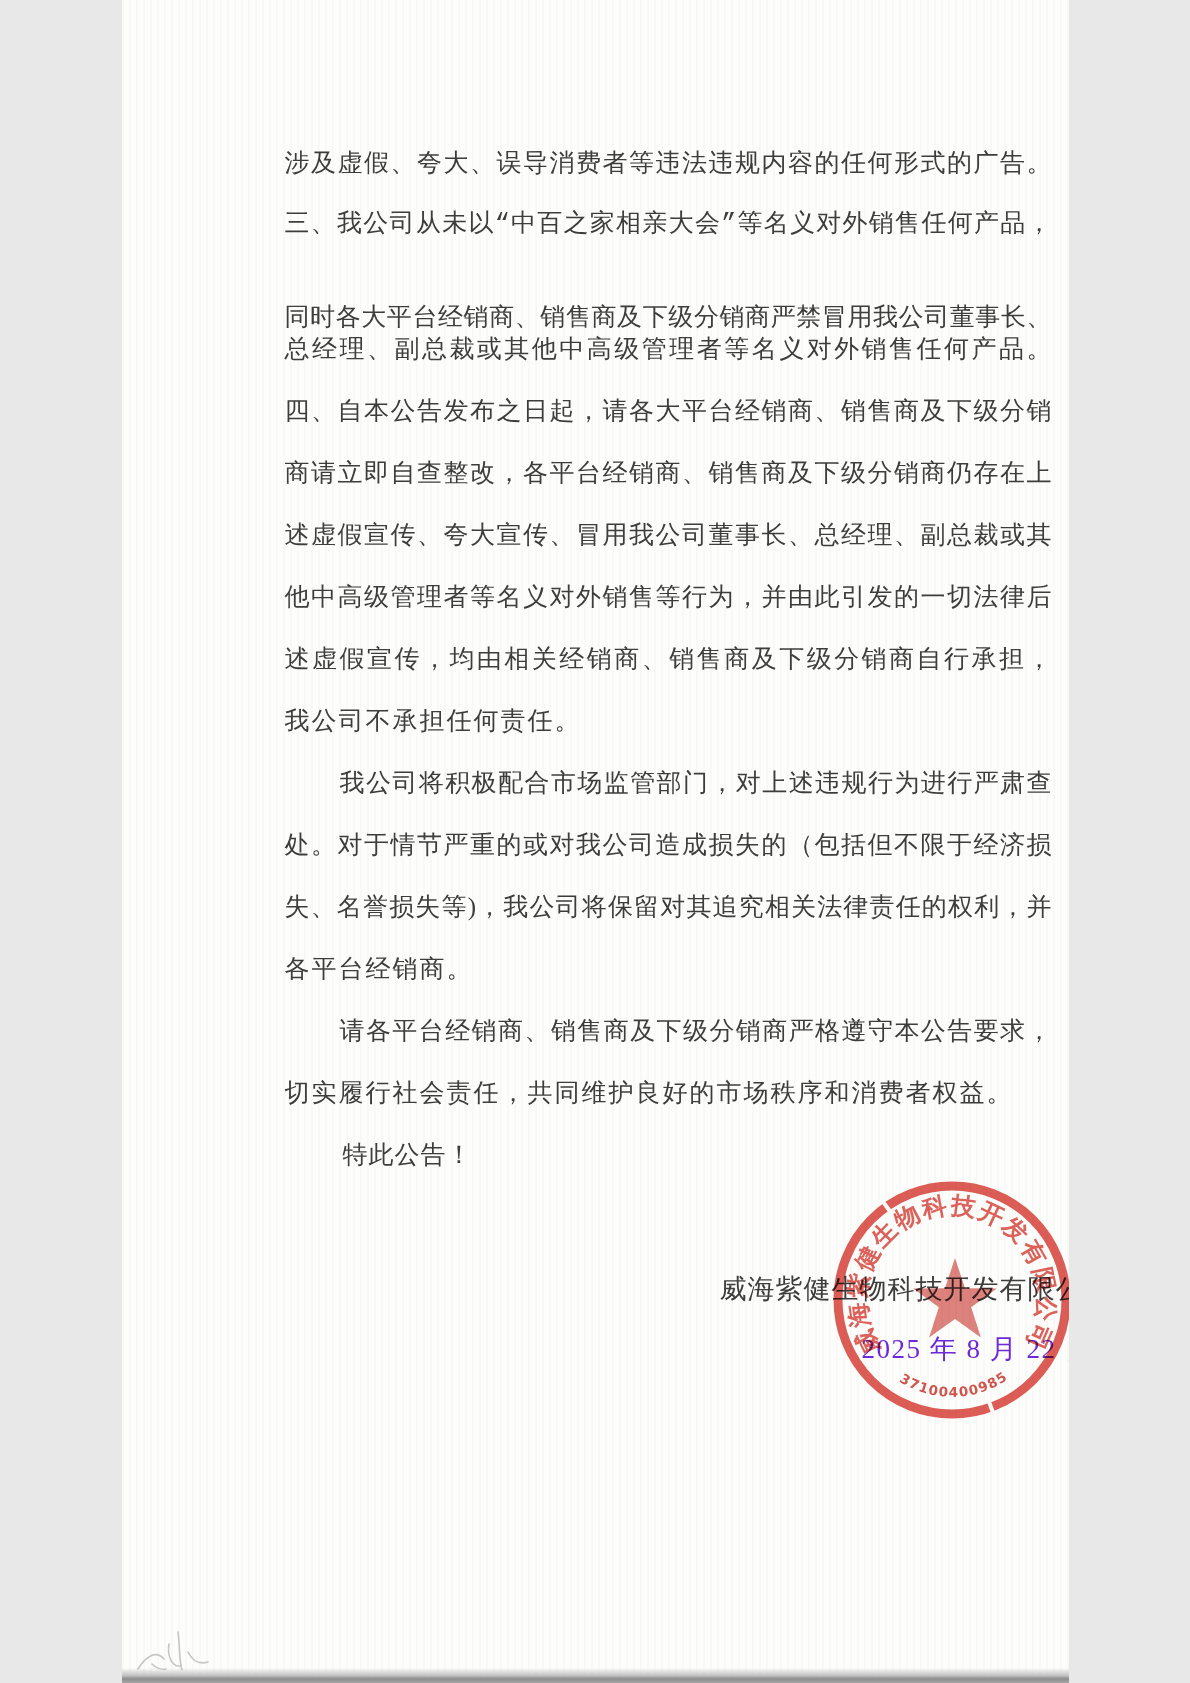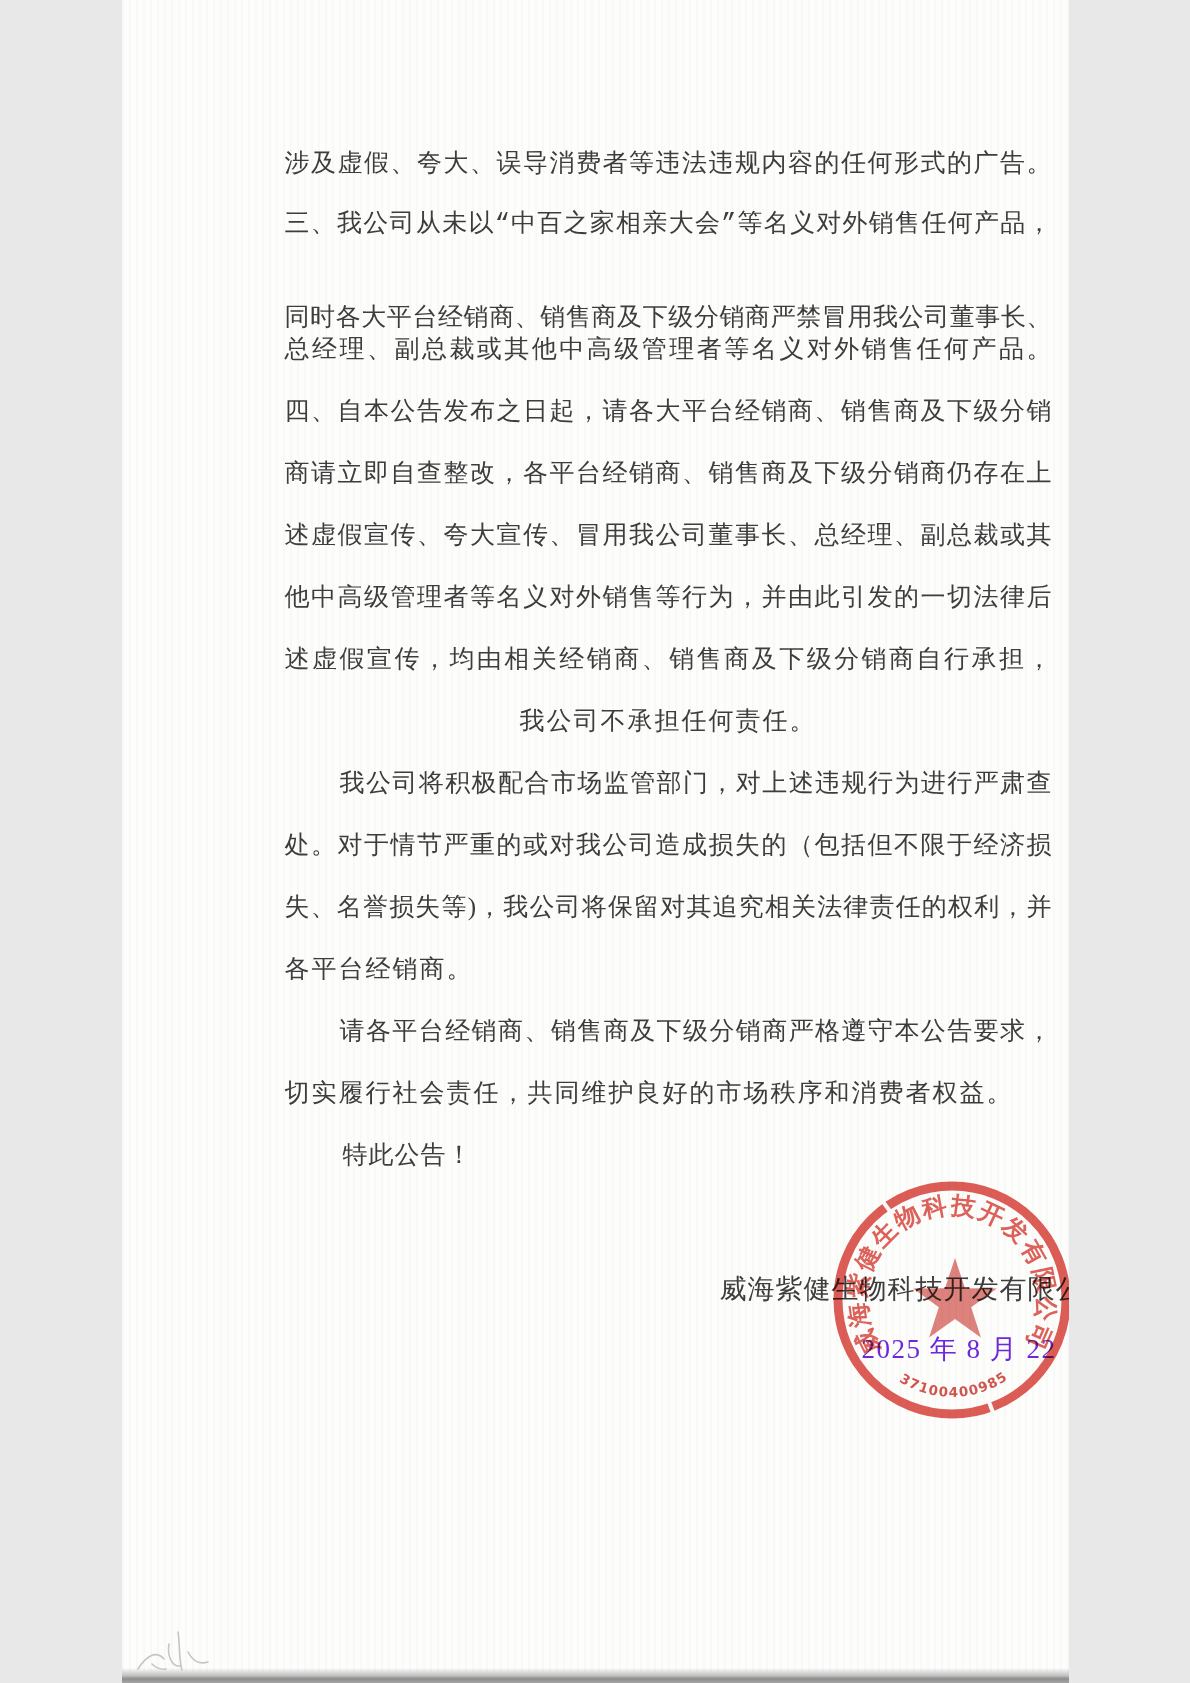--- a/index.html
+++ b/index.html
@@ -80,21 +80,21 @@
   <div>
       <div class="line justify" style="top: 147px;">涉及虚假、夸大、误导消费者等违法违规内容的任何形式的广告。</div>
       <div class="line justify" style="top: 209px; font-family: Liberation Mono, monospace;">三、我公司从未以“中百之家相亲大会”等名义对外销售任何产品，</div>
       <div class="line justify" style="top: 259px; margin-top: 42px;">同时各大平台经销商、销售商及下级分销商严禁冒用我公司董事长、</div>
       <div class="line justify" style="top: 333px;">总经理、副总裁或其他中高级管理者等名义对外销售任何产品。</div>
       <div class="line justify" style="top: 395px;">四、自本公告发布之日起，请各大平台经销商、销售商及下级分销</div>
       <div class="line justify" style="top: 457px;">商请立即自查整改，各平台经销商、销售商及下级分销商仍存在上</div>
       <div class="line justify" style="top: 519px;">述虚假宣传、夸大宣传、冒用我公司董事长、总经理、副总裁或其</div>
       <div class="line justify" style="top: 581px;">他中高级管理者等名义对外销售等行为，并由此引发的一切法律后</div>
       <div class="line justify" style="top: 643px;">述虚假宣传，均由相关经销商、销售商及下级分销商自行承担，</div>
-      <div class="line left" style="top: 705px; text-align: center;">我公司不承担任何责任。</div>
+      <div class="line left" style="top: 705px;">我公司不承担任何责任。</div>
       <div class="line indent-justify" style="top: 767px;">我公司将积极配合市场监管部门，对上述违规行为进行严肃查</div>
       <div class="line justify" style="top: 829px;">处。对于情节严重的或对我公司造成损失的（包括但不限于经济损</div>
       <div class="line justify" style="top: 891px;">失、名誉损失等)，我公司将保留对其追究相关法律责任的权利，并</div>
       <div class="line left" style="top: 953px;">各平台经销商。</div>
       <div class="line indent-justify" style="top: 1015px;">请各平台经销商、销售商及下级分销商严格遵守本公告要求，</div>
       <div class="line left" style="top: 1077px;">切实履行社会责任，共同维护良好的市场秩序和消费者权益。</div>
       <div class="line indent-left" style="top: 1139px;">特此公告！</div>
     </div>
 
   <div class="signature-company">威海紫健生物科技开发有限公司</div>

